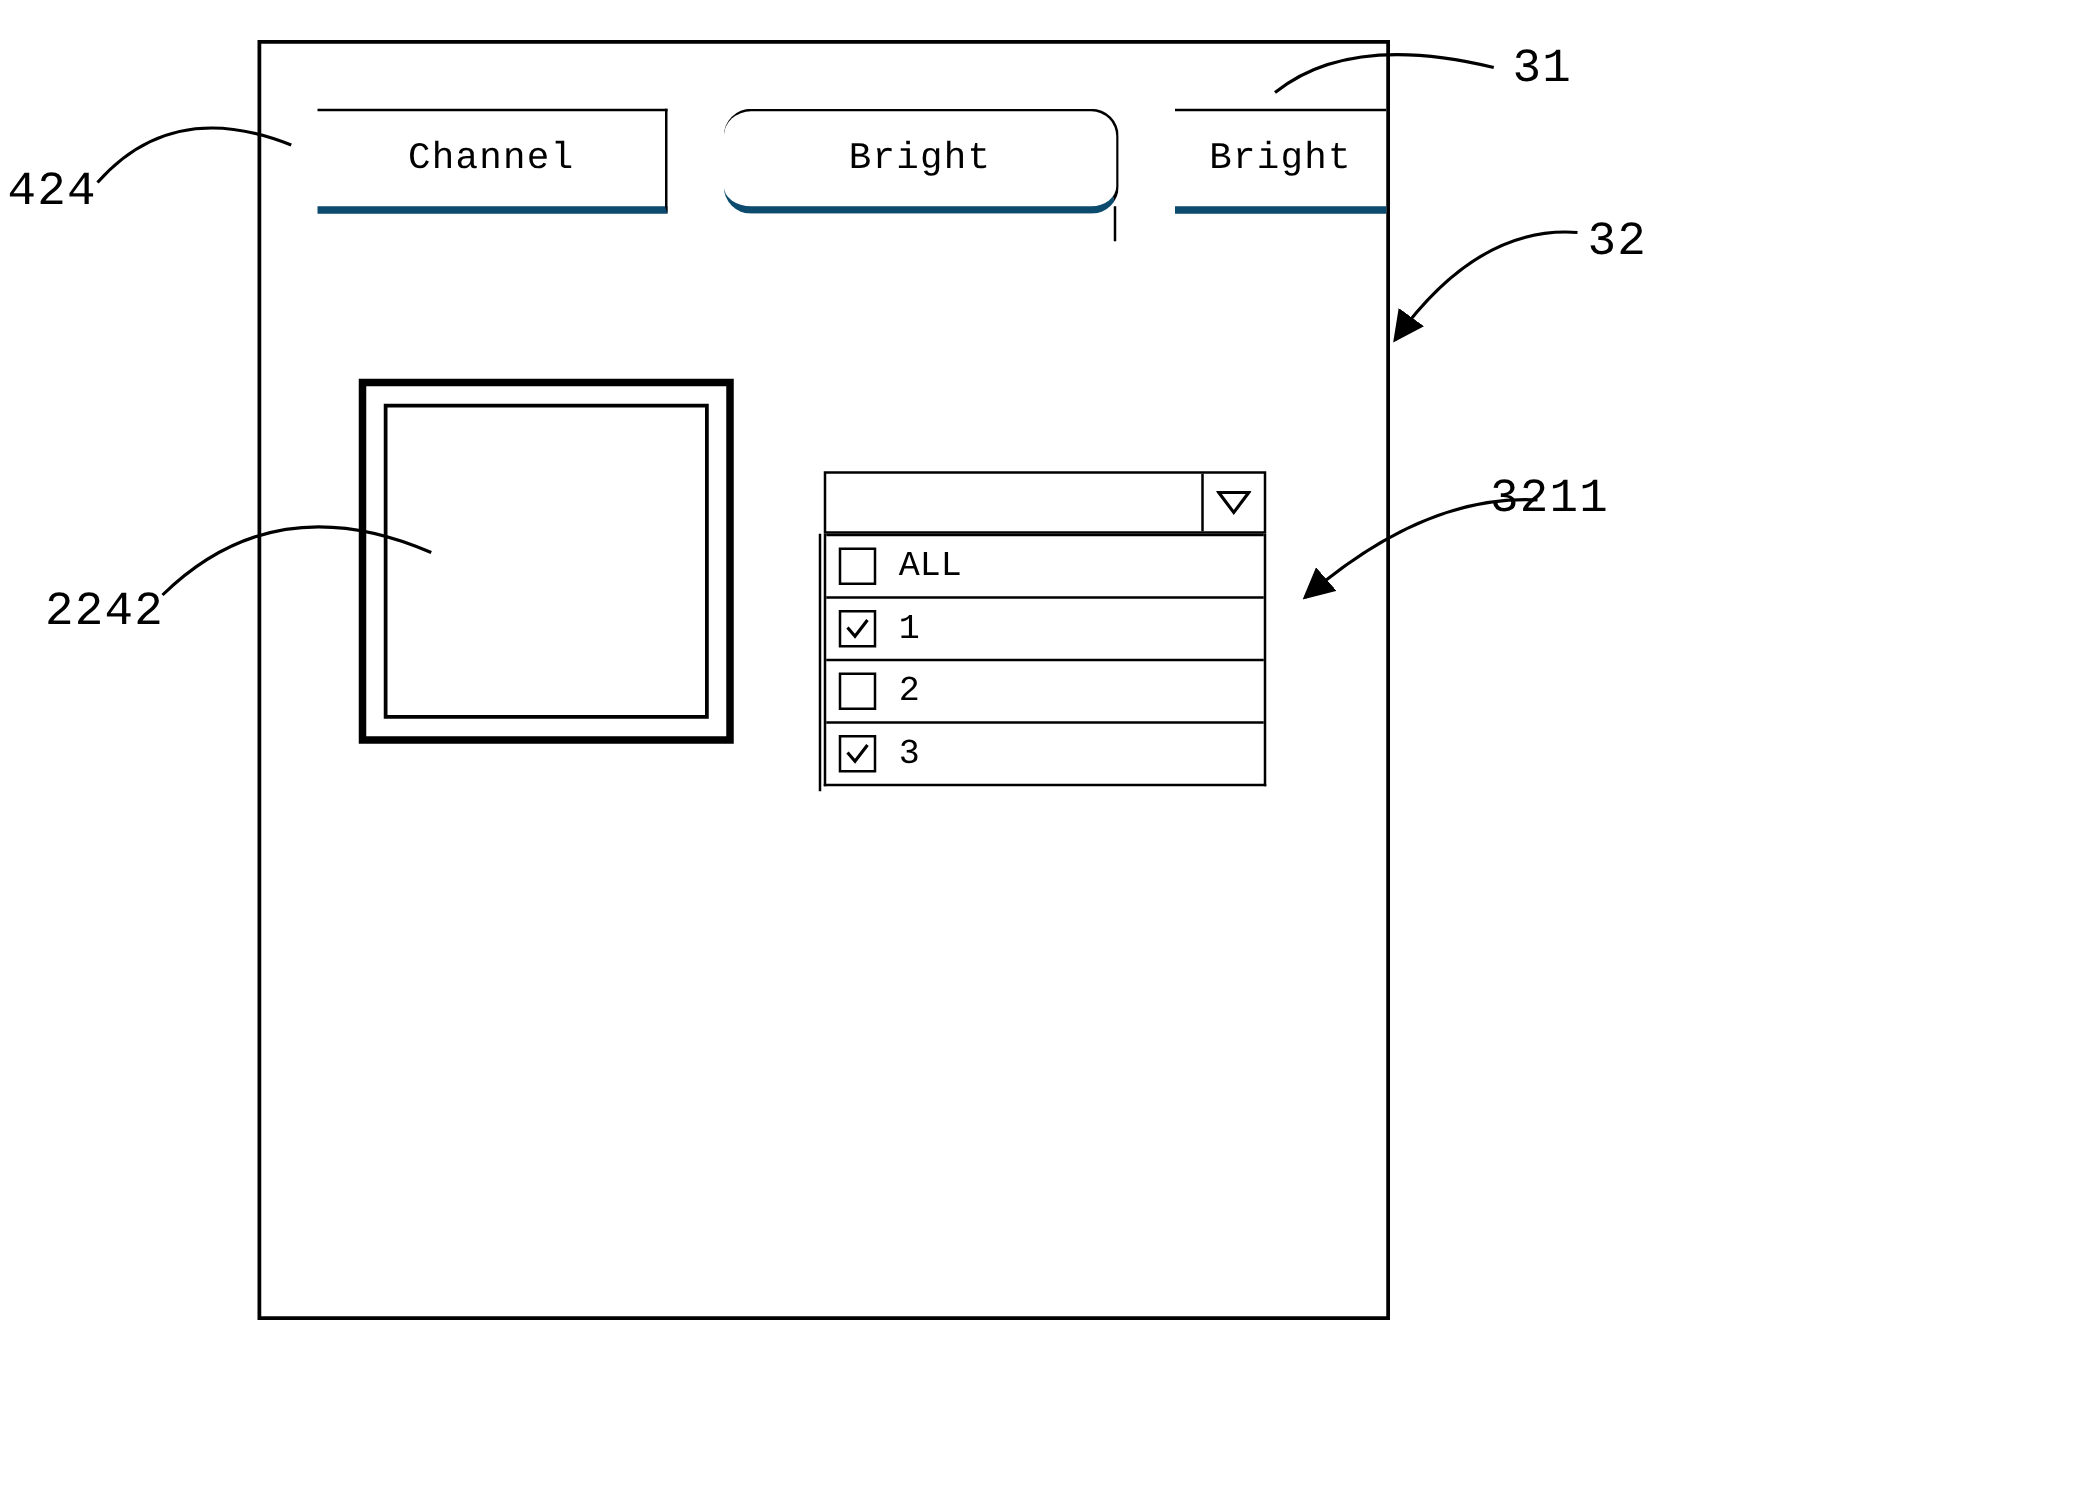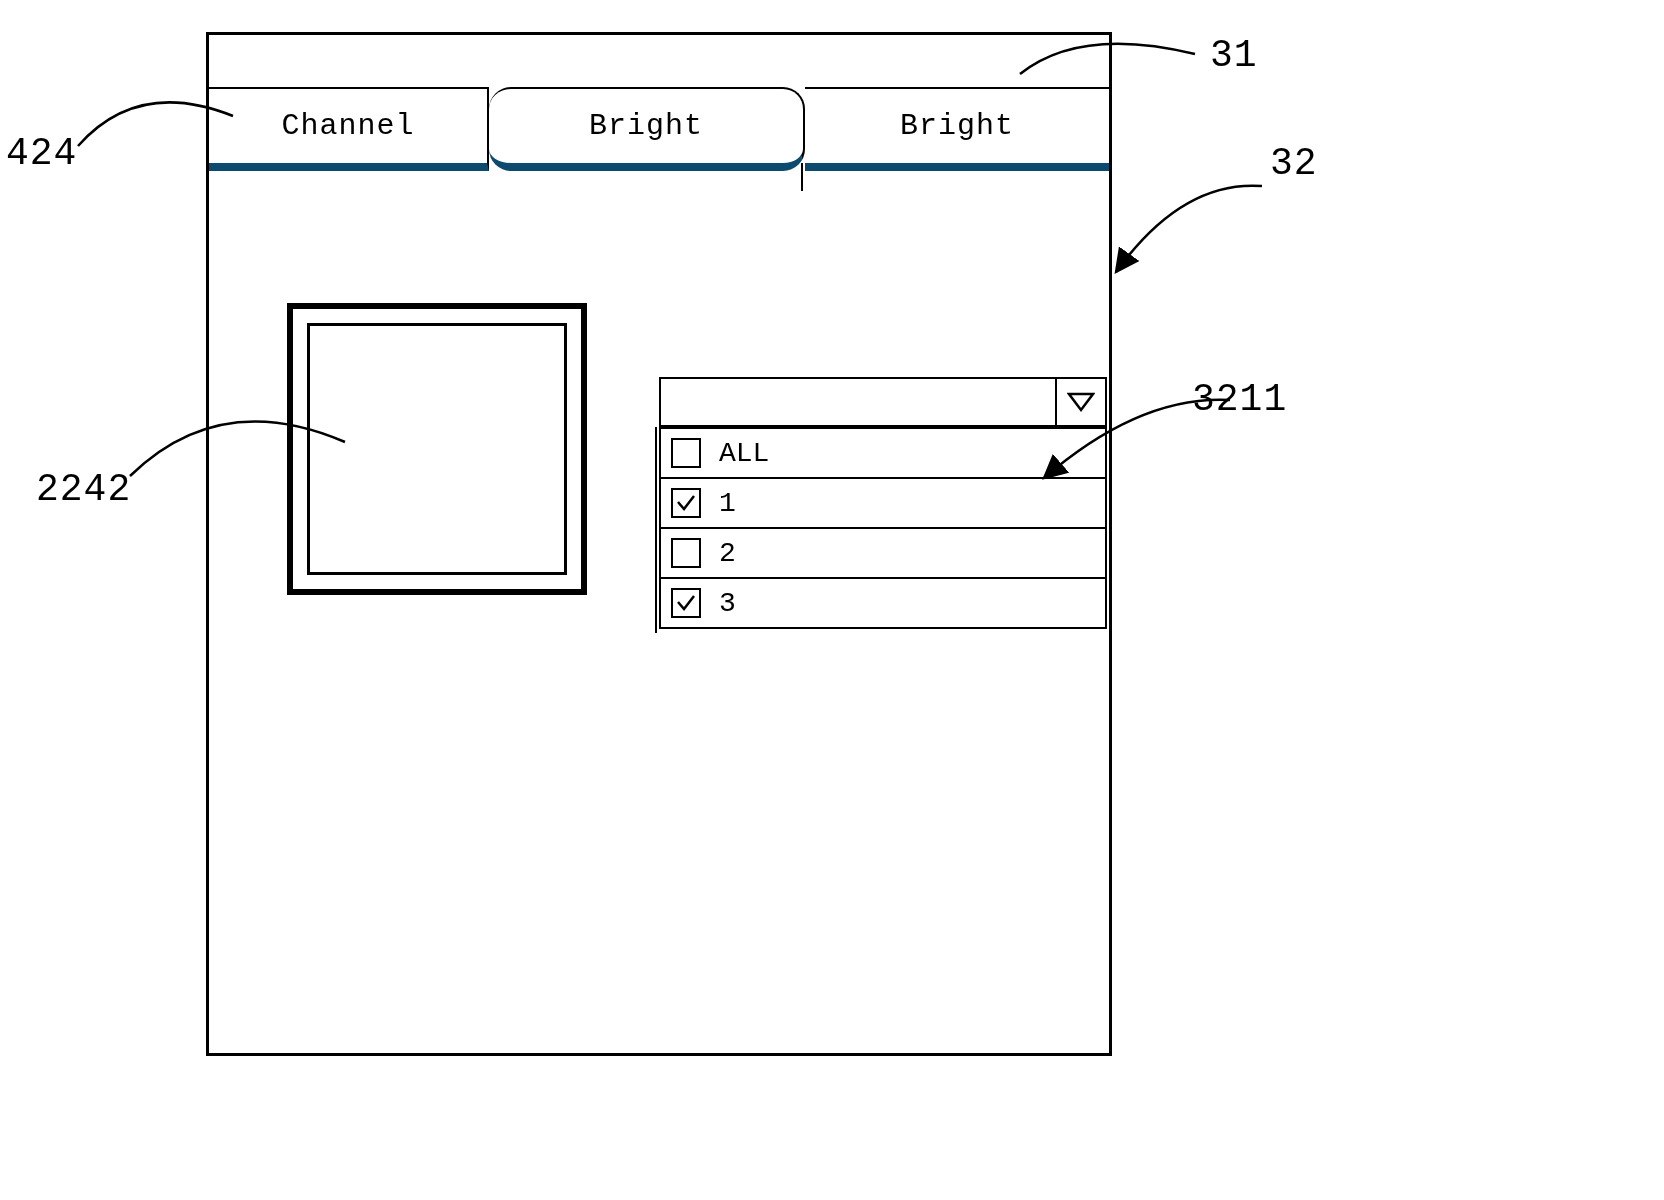--- a/index.html
+++ b/index.html
@@ -26,26 +26,27 @@
     .tab-bar {
       position: absolute;
       left: 0;
       top: 52px;
       width: 100%;
       height: 84px;
       display: flex;
     }
     .tab {
       border-top: 2px solid #000;
-      border-bottom: 8px solid #0c4a6e;
+      border-bottom: 6px solid #0c4a6e;
       display: flex;
       align-items: center;
       justify-content: center;
       font-size: 30px;
       letter-spacing: 1px;
+      margin-left: 45px;
     }
     .tab-channel {
       flex: 0 0 280px;
       border-right: 2px solid #000;
     }
     .tab-bright {
       flex: 0 0 316px;
       border-right: 2px solid #000;
       position: relative;
       border-radius: 22px;
@@ -75,21 +76,21 @@
       left: 14px;
       top: 14px;
       right: 14px;
       bottom: 14px;
       border: 3px solid #000;
     }
     .dropdown {
       position: absolute;
       left: 450px;
       top: 342px;
-      width: 448px;
+      width: 354px;
     }
     .dropdown-header {
       height: 50px;
       border: 2px solid #000;
       position: relative;
     }
     .dropdown-arrow {
       position: absolute;
       right: 0;
       top: 0;
@@ -227,21 +228,21 @@
 <div class="leader" style="left:1112px; top:178px;">
   <svg width="180" height="110">
     <defs>
       <marker id="arrow32" markerWidth="10" markerHeight="10" refX="9" refY="5" orient="auto">
         <path d="M 0 0 L 10 5 L 0 10 Z" fill="#000"></path>
       </marker>
     </defs>
     <path d="M 150 8 Q 70 2 4 94" fill="none" stroke="#000" stroke-width="2.5" marker-end="url(#arrow32)"></path>
   </svg>
 </div>
-<div class="ref-label" style="left:1270px; top:142px;">32</div>
+<div class="ref-label" style="left:1270px; top:172px;">32</div>
 
 <div class="leader" style="left:78px; top:86px;">
   <svg width="160" height="70">
     <path d="M 0 60 Q 60 -8 155 30" fill="none" stroke="#000" stroke-width="2.5"></path>
   </svg>
 </div>
 <div class="ref-label" style="left:6px; top:132px;">424</div>
 
 <div class="leader" style="left:1040px; top:390px;">
   <svg width="220" height="100">

